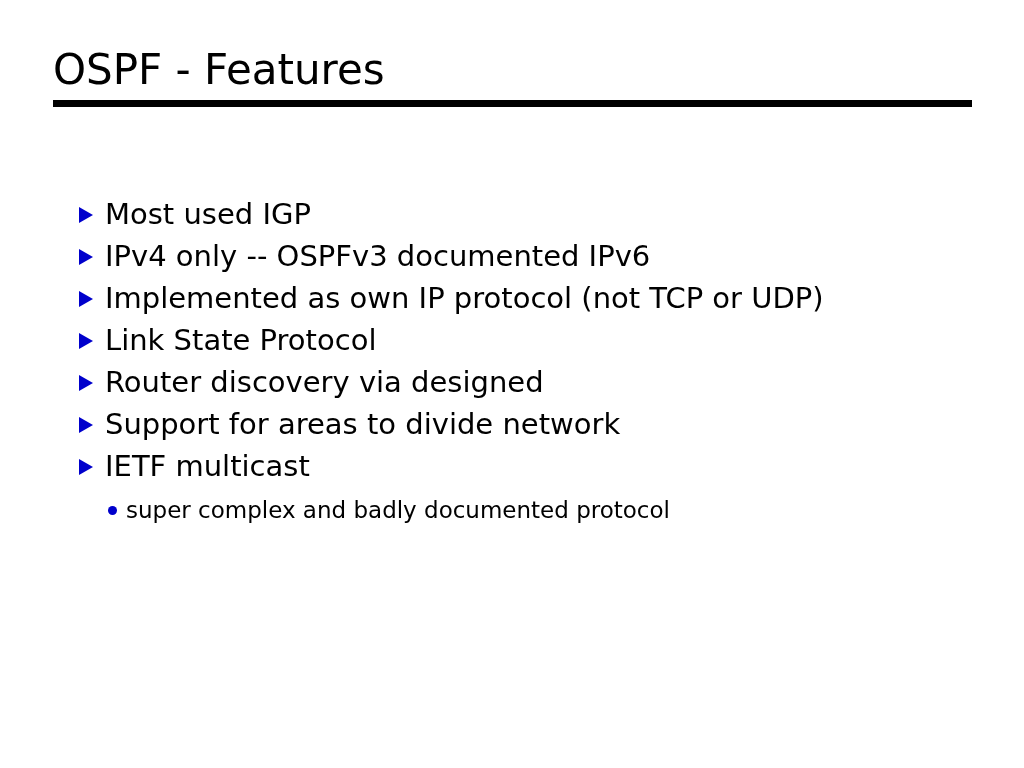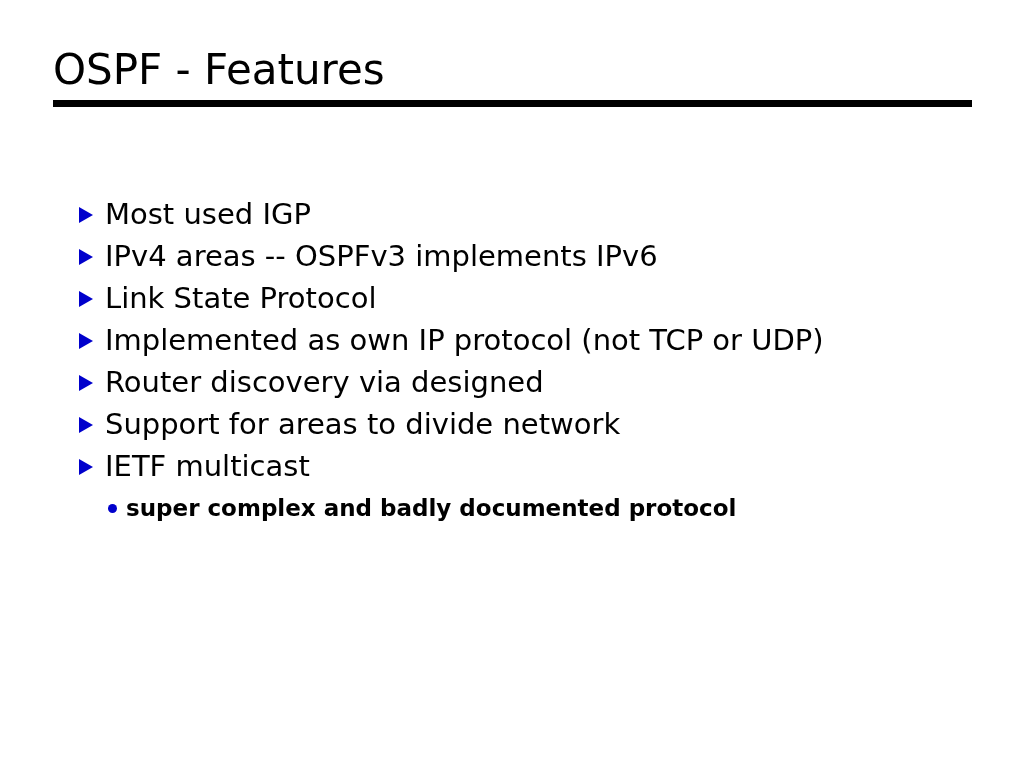--- a/index.html
+++ b/index.html
@@ -73,25 +73,24 @@
   .bullet-text {
     font-size: 29px;
     line-height: 38px;
     color: #000000;
     white-space: nowrap;
   }
 
   
   .subbullet-row {
     display: flex;
-    align-items: center;
+    align-items: flex-end;
     height: 34px;
     margin-left: 29px;
     margin-top: 2px;
-    font-weight: bold;
   }
   .subbullet-marker {
     flex: 0 0 auto;
     width: 18px;
     display: flex;
     align-items: center;
     height: 30px;
   }
   .dot {
     width: 9px;
@@ -123,35 +122,35 @@
       <span class="bullet-marker">
           <span class="tri"></span>
         </span>
       <span class="bullet-text">Most used IGP</span>
     </div>
 
     <div class="bullet-row">
       <span class="bullet-marker">
           <span class="tri"></span>
         </span>
-      <span class="bullet-text">IPv4 areas -- OSPFv3 implements IPv6</span>
+      <span class="bullet-text">IPv4 only -- OSPFv3 documented IPv6</span>
+    </div>
+
+    <div class="bullet-row">
+      <span class="bullet-marker">
+          <span class="tri"></span>
+        </span>
+      <span class="bullet-text">Implemented as own IP protocol (not TCP or UDP)</span>
     </div>
 
     <div class="bullet-row">
       <span class="bullet-marker">
           <span class="tri"></span>
         </span>
       <span class="bullet-text">Link State Protocol</span>
-    </div>
-
-    <div class="bullet-row">
-      <span class="bullet-marker">
-          <span class="tri"></span>
-        </span>
-      <span class="bullet-text">Implemented as own IP protocol (not TCP or UDP)</span>
     </div>
 
     <div class="bullet-row">
       <span class="bullet-marker">
           <span class="tri"></span>
         </span>
       <span class="bullet-text">Router discovery via designed</span>
     </div>
 
     <div class="bullet-row">

